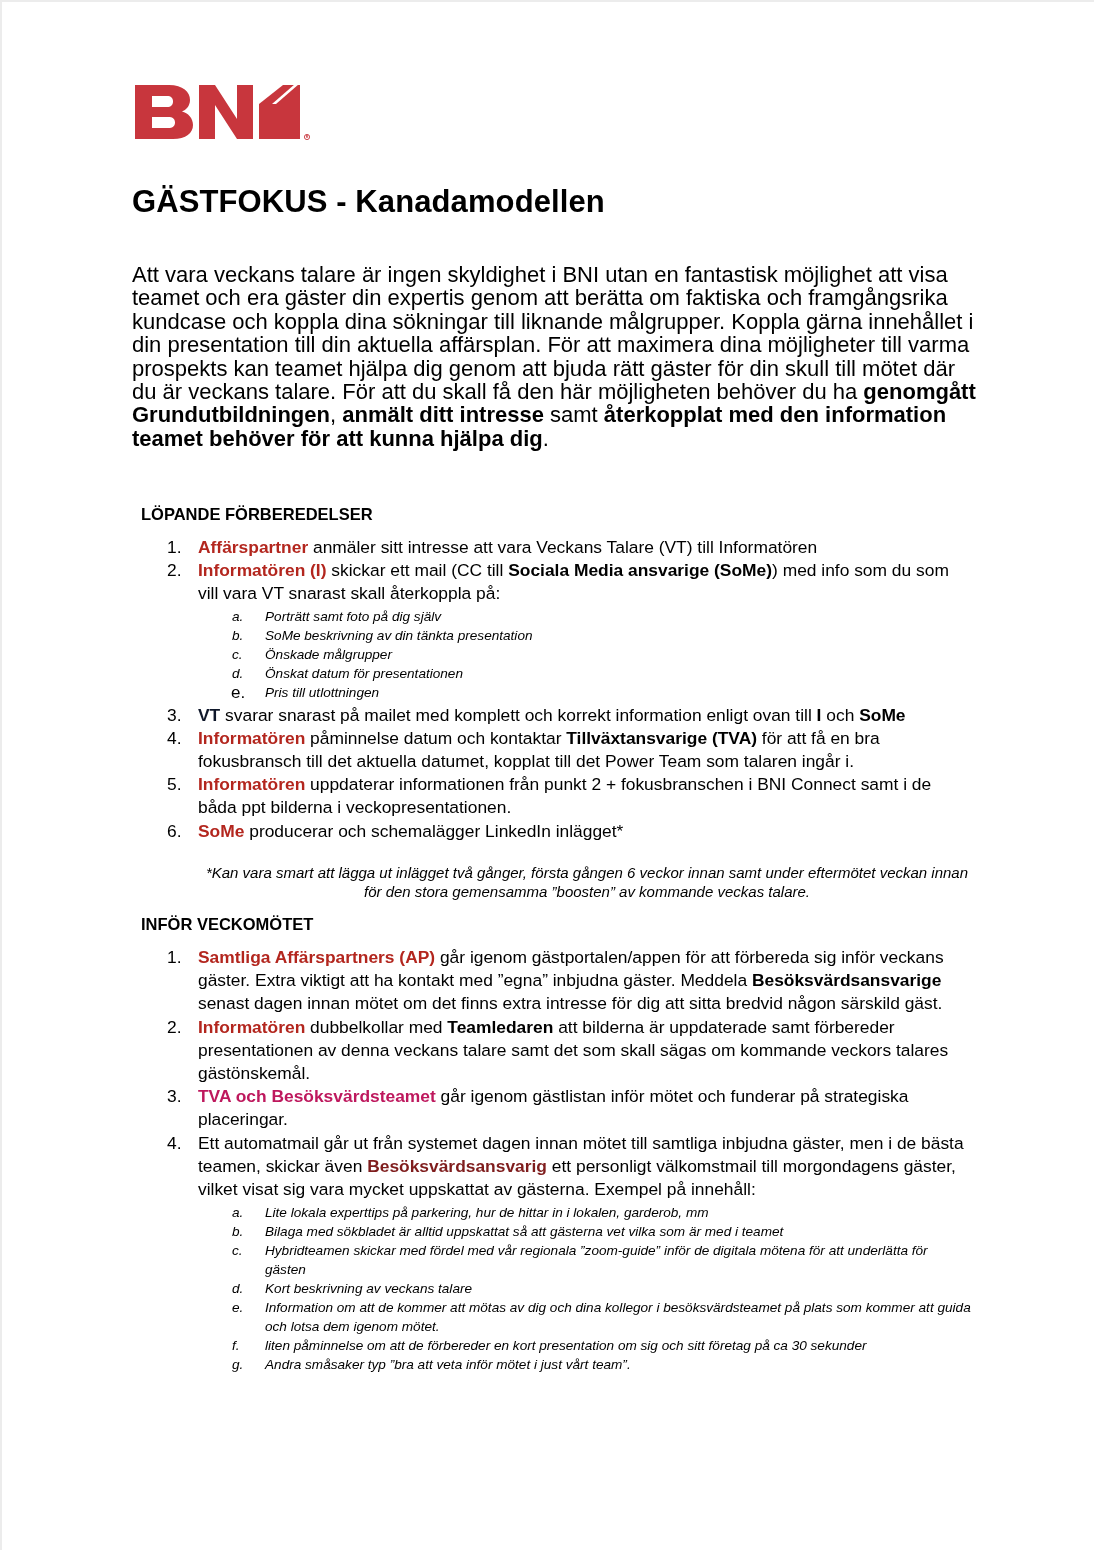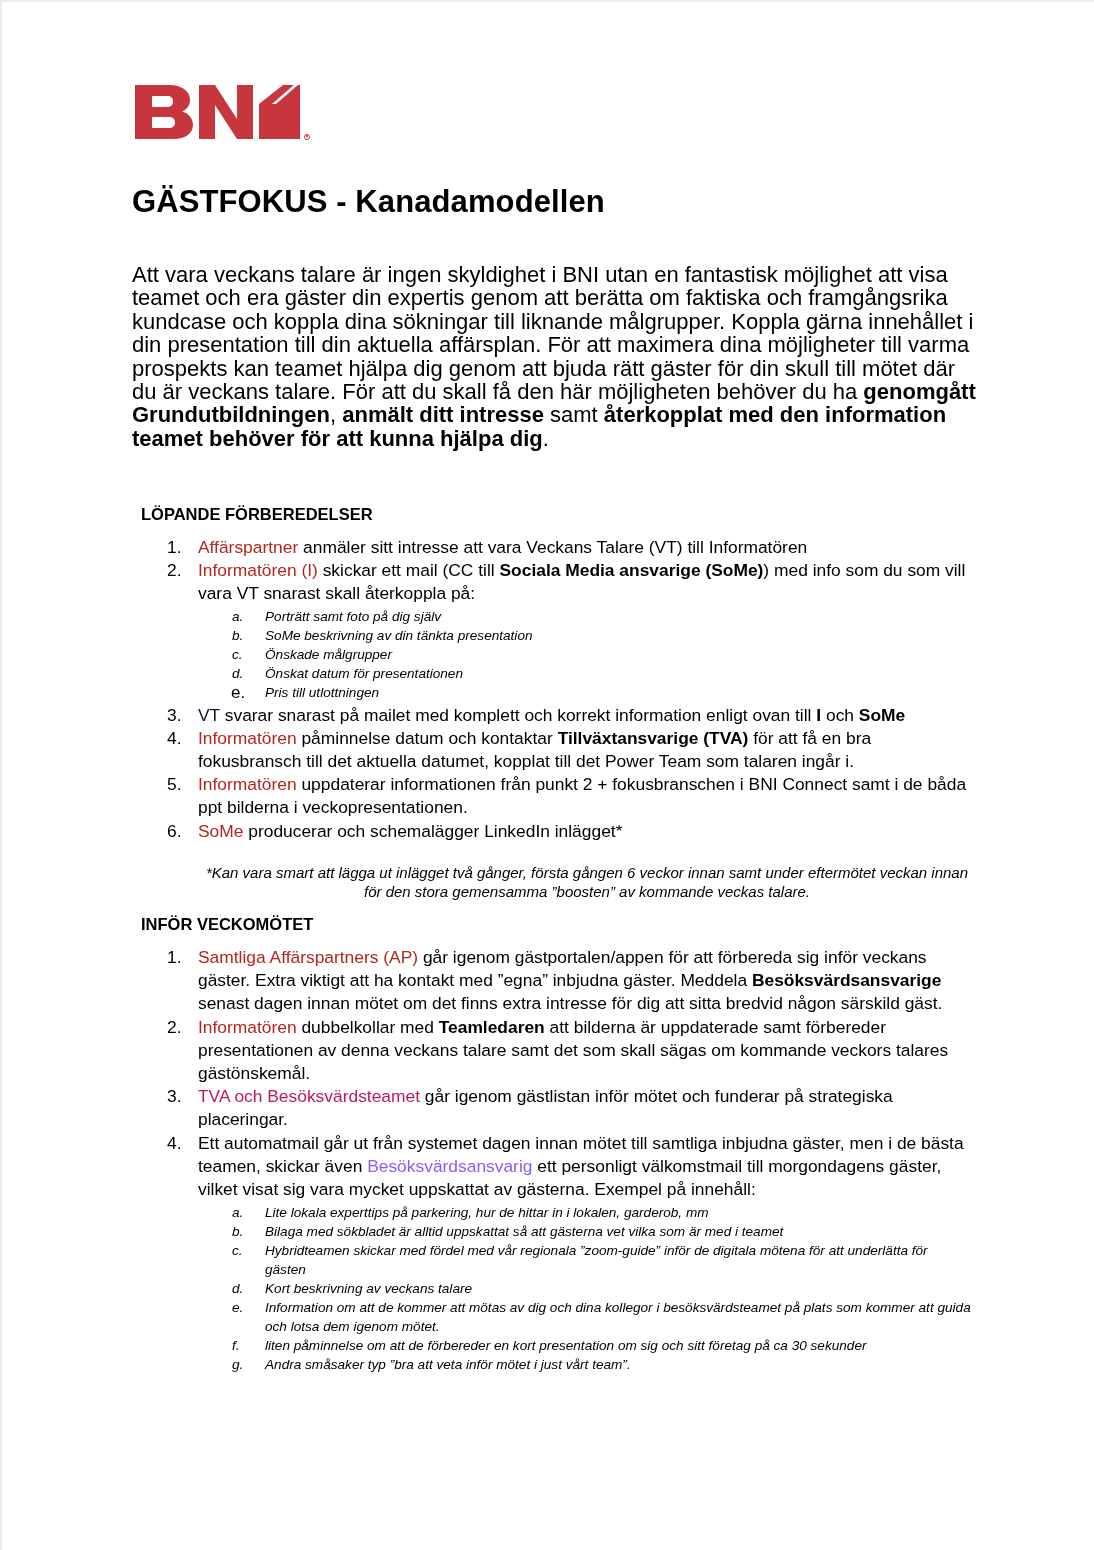--- a/index.html
+++ b/index.html
@@ -44,21 +44,21 @@
     .intro {
       position: absolute;
       left: 130px;
       top: 261px;
       width: 850px;
       margin: 0;
       font-size: 22px;
       line-height: 23.4px;
     }
     .b { font-weight: bold; }
-    .red { color: #b3261e; font-weight: normal; }
+    .red { color: #b3261e; font-weight: bold; }
     .h2 {
       position: absolute;
       left: 130px;
       top: 454px;
       margin: 0;
       font-size: 25px;
       font-weight: bold;
       line-height: 34px;
       white-space: nowrap;
     }
@@ -190,21 +190,21 @@
     <li>
       <span class="num">1.</span><span class="red" style="color: rgb(179, 38, 30);">Samtliga Affärspartners (AP)</span><span> går igenom gästportalen/appen för att förbereda sig inför veckans gäster. Extra viktigt att ha kontakt med ”egna” inbjudna gäster. Meddela </span><span class="b">Besöksvärdsansvarige</span><span> senast dagen innan mötet om det finns extra intresse för dig att sitta bredvid någon särskild gäst.</span>
     </li>
     <li>
       <span class="num">2.</span><span class="red" style="color: rgb(179, 38, 30);">Informatören</span><span> dubbelkollar med </span><span class="b">Teamledaren</span><span> att bilderna är uppdaterade samt förbereder presentationen av denna veckans talare samt det som skall sägas om kommande veckors talares gästönskemål.</span>
     </li>
     <li>
       <span class="num">3.</span><span class="red" style="color: #be185d;">TVA och Besöksvärdsteamet</span><span> går igenom gästlistan inför mötet och funderar på strategiska placeringar.</span>
     </li>
     <li>
-      <span class="num">4.</span><span>Ett automatmail går ut från systemet dagen innan mötet till samtliga inbjudna gäster, men i de bästa teamen, skickar även </span><span class="red" style="color: #8b5cf6;">Besöksvärdsansvarig</span><span> ett personligt välkomstmail till morgondagens gäster, vilket visat sig vara mycket uppskattat av gästerna. Exempel på innehåll:</span>
+      <span class="num">4.</span><span>Ett automatmail går ut från systemet dagen innan mötet till samtliga inbjudna gäster, men i de bästa teamen, skickar även </span><span class="red" style="color: #7f1d1d;">Besöksvärdsansvarig</span><span> ett personligt välkomstmail till morgondagens gäster, vilket visat sig vara mycket uppskattat av gästerna. Exempel på innehåll:</span>
       <ol class="subl second-sub">
         <li><span class="sub-letter">a.</span><span>Lite lokala experttips på parkering, hur de hittar in i lokalen, garderob, mm</span></li>
         <li><span class="sub-letter">b.</span><span>Bilaga med sökbladet är alltid uppskattat så att gästerna vet vilka som är med i teamet</span></li>
         <li><span class="sub-letter">c.</span><span>Hybridteamen skickar med fördel med vår regionala ”zoom-guide” inför de digitala mötena för att underlätta för gästen</span></li>
         <li><span class="sub-letter">d.</span><span>Kort beskrivning av veckans talare</span></li>
         <li><span class="sub-letter">e.</span><span>Information om att de kommer att mötas av dig och dina kollegor i besöksvärdsteamet på plats som kommer att guida och lotsa dem igenom mötet.</span></li>
         <li><span class="sub-letter">f.</span><span>liten påminnelse om att de förbereder en kort presentation om sig och sitt företag på ca 30 sekunder</span></li>
         <li><span class="sub-letter">g.</span><span>Andra småsaker typ ”bra att veta inför mötet i just vårt team”.</span></li>
       </ol>
     </li>

